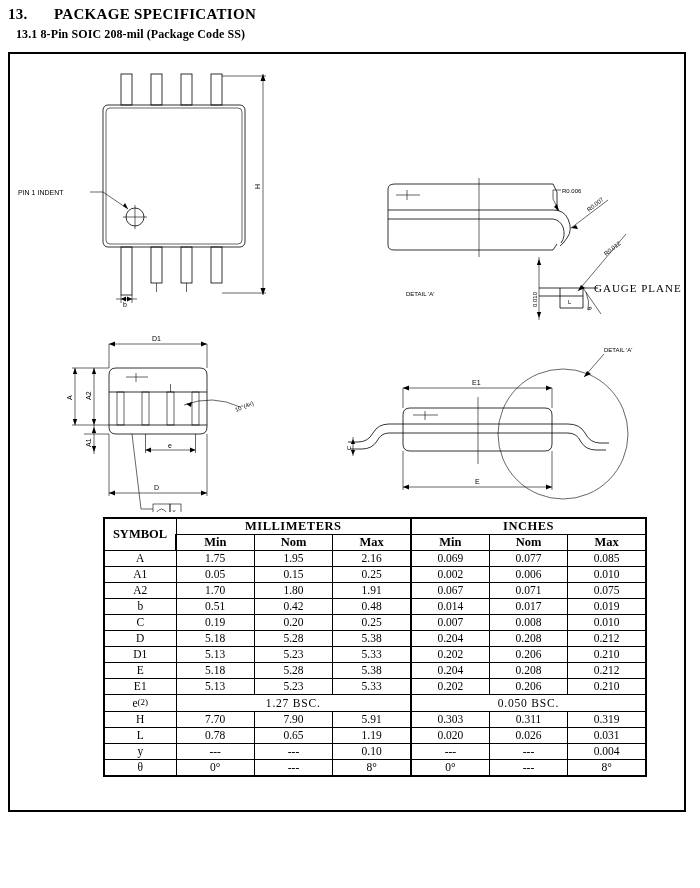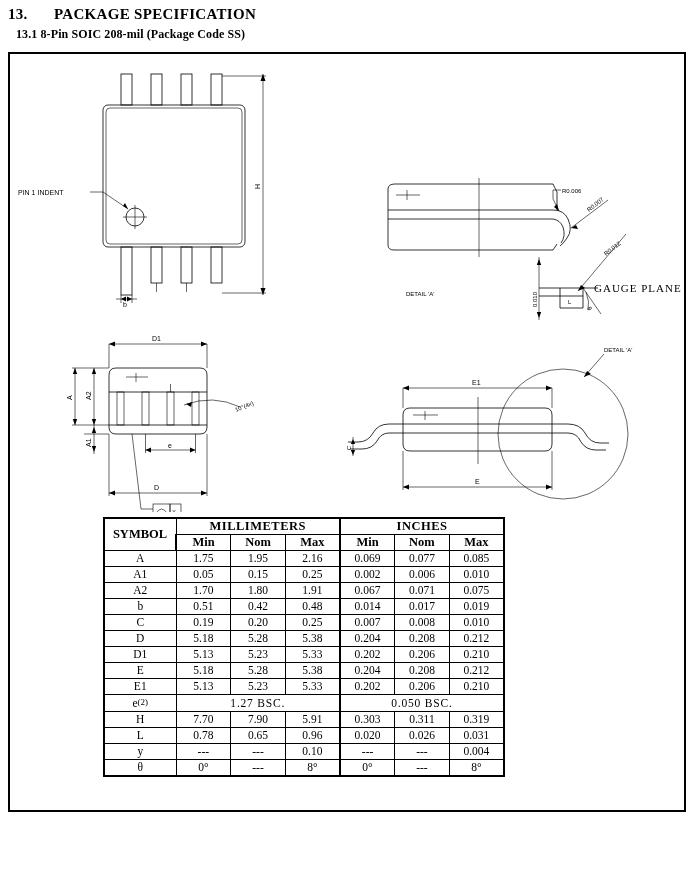--- a/index.html
+++ b/index.html
@@ -62,21 +62,21 @@
 
   
   #dim-table-wrap {
     position: absolute;
     left: 103px;
     top: 517px;
     width: 490px;
   }
   table.dim {
     border-collapse: collapse;
-    width: 402px;
+    width: 544px;
     table-layout: fixed;
     font-family: "Liberation Serif", serif;
     padding-left: 32px;
   }
   table.dim td, table.dim th {
     border: 1px solid #000;
     text-align: center;
     vertical-align: middle;
     font-size: 11.5px;
     padding: 0;
@@ -451,21 +451,21 @@
           <td>7.90</td>
           <td class="sep-left">5.91</td>
           <td>0.303</td>
           <td>0.311</td>
           <td>0.319</td>
         </tr>
         <tr>
           <td class="sym">L</td>
           <td>0.78</td>
           <td>0.65</td>
-          <td class="sep-left">0.96</td>
+          <td class="sep-left">1.19</td>
           <td>0.020</td>
           <td>0.026</td>
           <td>0.031</td>
         </tr>
         <tr>
           <td class="sym">y</td>
           <td>---</td>
           <td>---</td>
           <td class="sep-left">0.10</td>
           <td>---</td>

